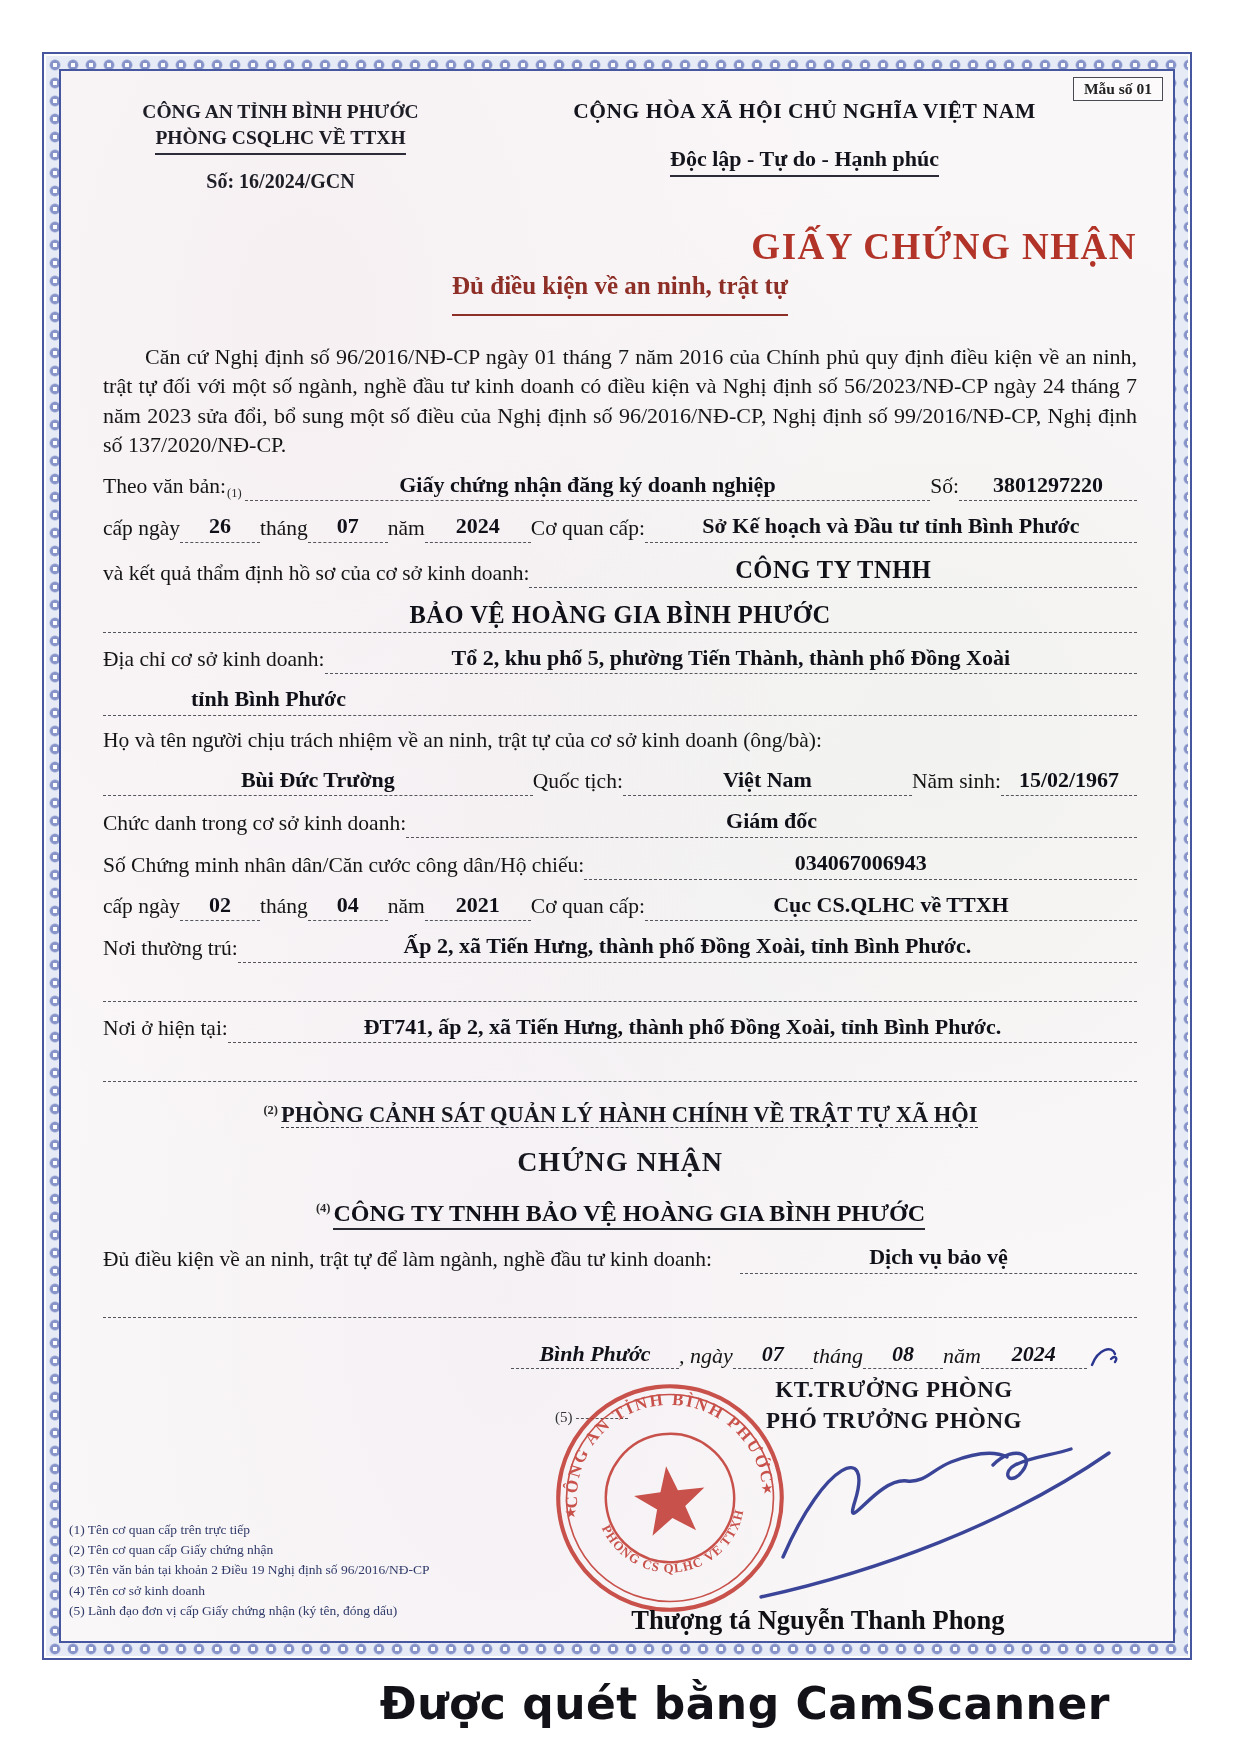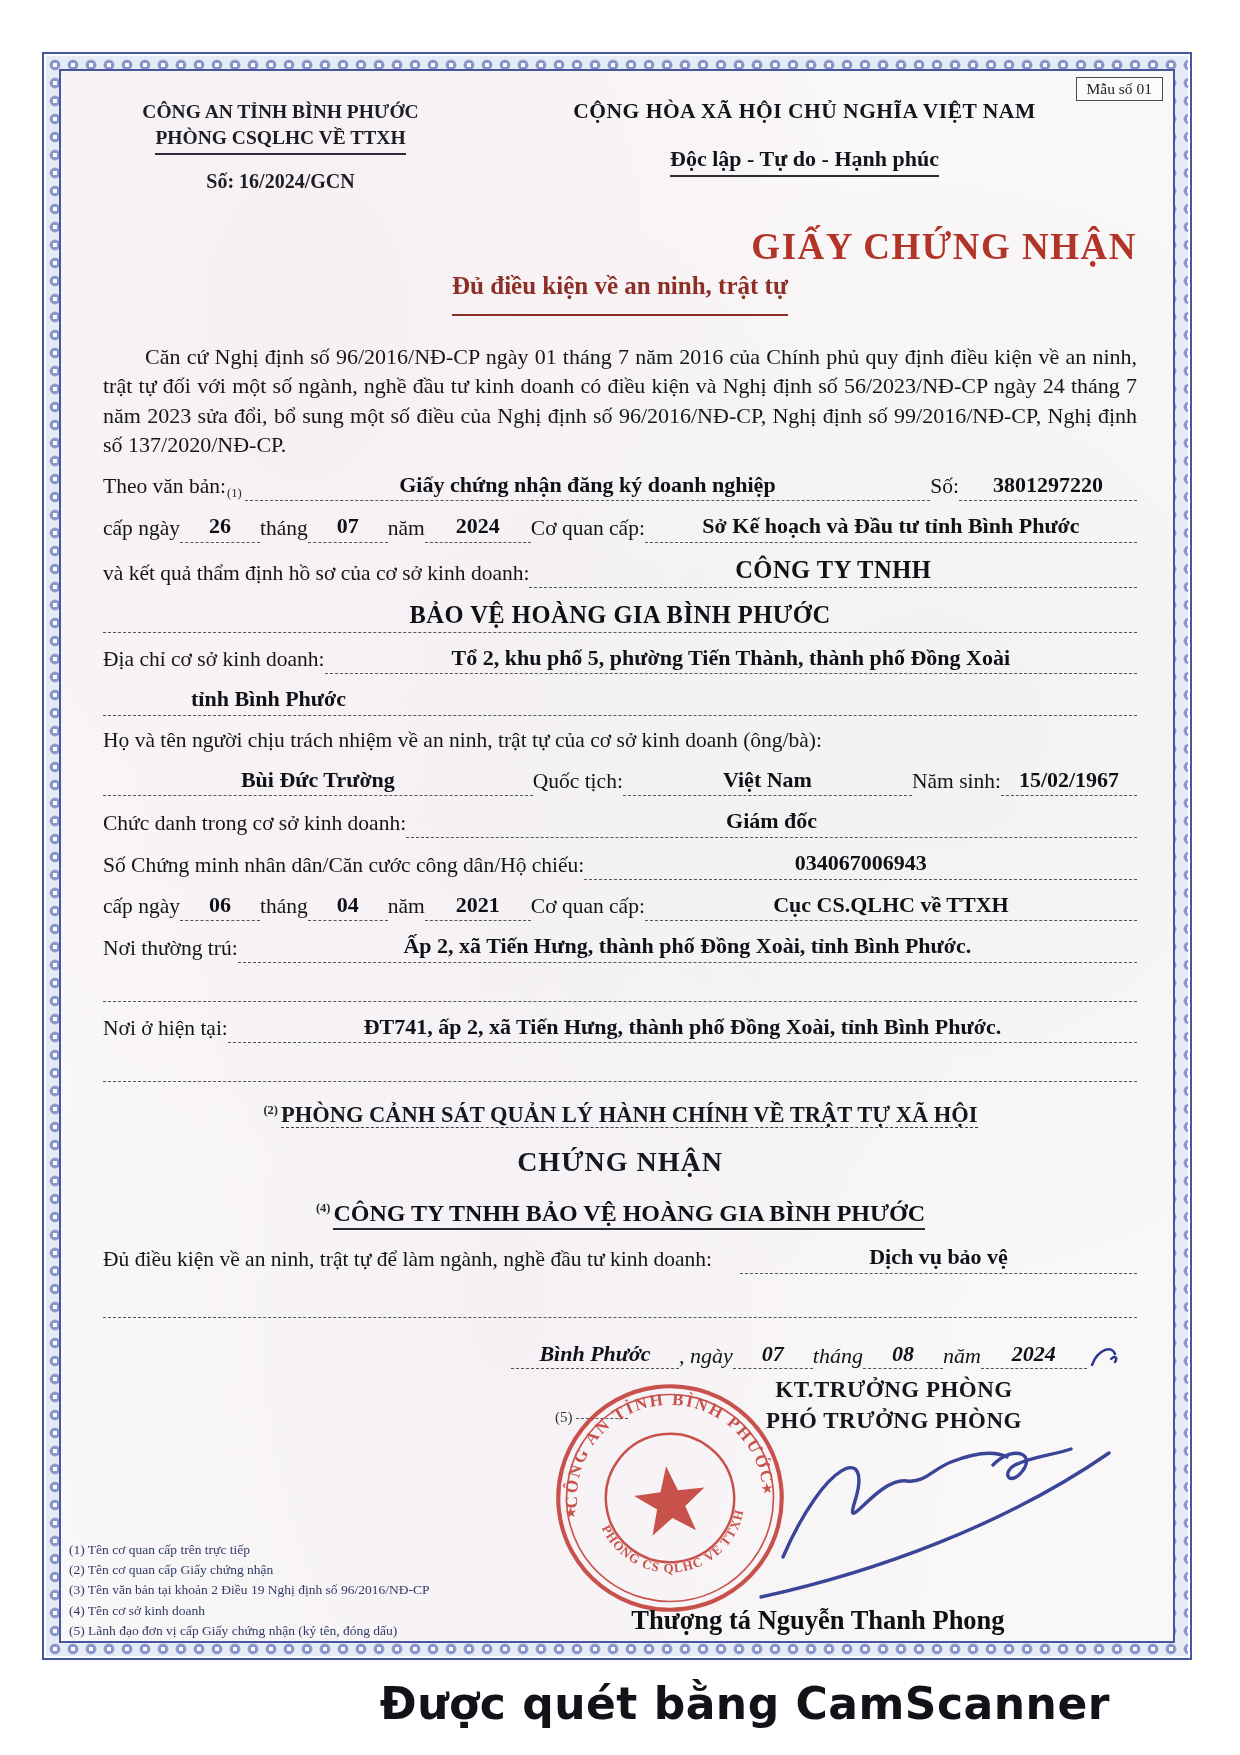--- a/index.html
+++ b/index.html
@@ -14,21 +14,21 @@
             background-size:18px 18px;}
   .doc{position:relative;height:100%;box-sizing:border-box;border:2px solid #46569f;overflow:hidden;
        padding:16px 36px 12px 42px;
        background:
          radial-gradient(ellipse at 22% 16%, rgba(214,186,203,.12), transparent 45%),
          radial-gradient(ellipse at 78% 42%, rgba(180,205,178,.12), transparent 45%),
          radial-gradient(ellipse at 40% 78%, rgba(196,186,214,.10), transparent 50%),
          #faf7f8;}
 
   .form-no{position:absolute;top:6px;right:10px;border:1.5px solid #4a4a55;padding:2px 10px;
-           font-size:15.5px;color:#222;background:rgba(255,255,255,.4);}
+           font-size:15.5px;color:#222;background:rgba(255,255,255,.4);font-weight:bold;}
 
   
   .hdr{display:flex;margin-top:12px;}
   .hdr-left{width:355px;text-align:center;font-weight:bold;font-size:19.5px;line-height:1.32;color:#1d1d26;}
   .hdr-right{flex:1;text-align:center;padding-left:14px;color:#14141c;}
   .hdr-right .l1{font-weight:bold;font-size:21.5px;letter-spacing:.5px;}
   .u-short{display:inline-block;border-bottom:2px solid #2c2c38;padding-bottom:3px;}
   .hdr-right .l2{font-weight:bold;font-size:22px;margin-top:22px;}
   .so-line{margin-top:13px;font-weight:600;font-size:20px;}
 
@@ -73,21 +73,21 @@
 
   .sigzone{position:relative;height:228px;}
   .ref5{position:absolute;left:452px;top:-28px;font-size:15px;color:#333;}
   .ref5 .dash{display:inline-block;width:52px;border-top:1.5px dashed #555;vertical-align:middle;margin-left:3px;}
   .stamp{position:absolute;left:448px;top:-58px;width:238px;height:238px;opacity:.87;transform:rotate(-7deg);}
   .signature{position:absolute;right:14px;top:-32px;width:370px;height:225px;}
   .signer{position:absolute;left:430px;top:168px;width:570px;text-align:center;
           font-weight:bold;font-size:26.5px;color:#101014;}
 
   
-  .footnotes{position:absolute;left:8px;bottom:0;font-size:13.5px;line-height:1.5;color:#2f3a68;}
+  .footnotes{position:absolute;left:8px;bottom:20px;font-size:13.5px;line-height:1.5;color:#2f3a68;}
 
   
   .camscanner{position:absolute;left:0;right:130px;top:1678px;text-align:right;
               font-family:"DejaVu Sans","Liberation Sans",sans-serif;font-weight:bold;
               font-size:44px;color:#121218;letter-spacing:.5px;}
 </style>
 </head>
 <body>
 
 <div class="canvas">
@@ -168,21 +168,21 @@
             <span class="fill">Giám đốc</span>
           </div>
 
           <div class="frow">
             <span class="lbl">Số Chứng minh nhân dân/Căn cước công dân/Hộ chiếu:</span>
             <span class="fill">034067006943</span>
           </div>
 
           <div class="frow">
             <span class="lbl">cấp ngày</span>
-            <span class="fill w70">06</span>
+            <span class="fill w70">02</span>
             <span class="lbl">tháng</span>
             <span class="fill w70">04</span>
             <span class="lbl">năm</span>
             <span class="fill w95">2021</span>
             <span class="lbl">Cơ quan cấp:</span>
             <span class="fill">Cục CS.QLHC về TTXH</span>
           </div>
 
           <div class="frow">
             <span class="lbl">Nơi thường trú:</span>

